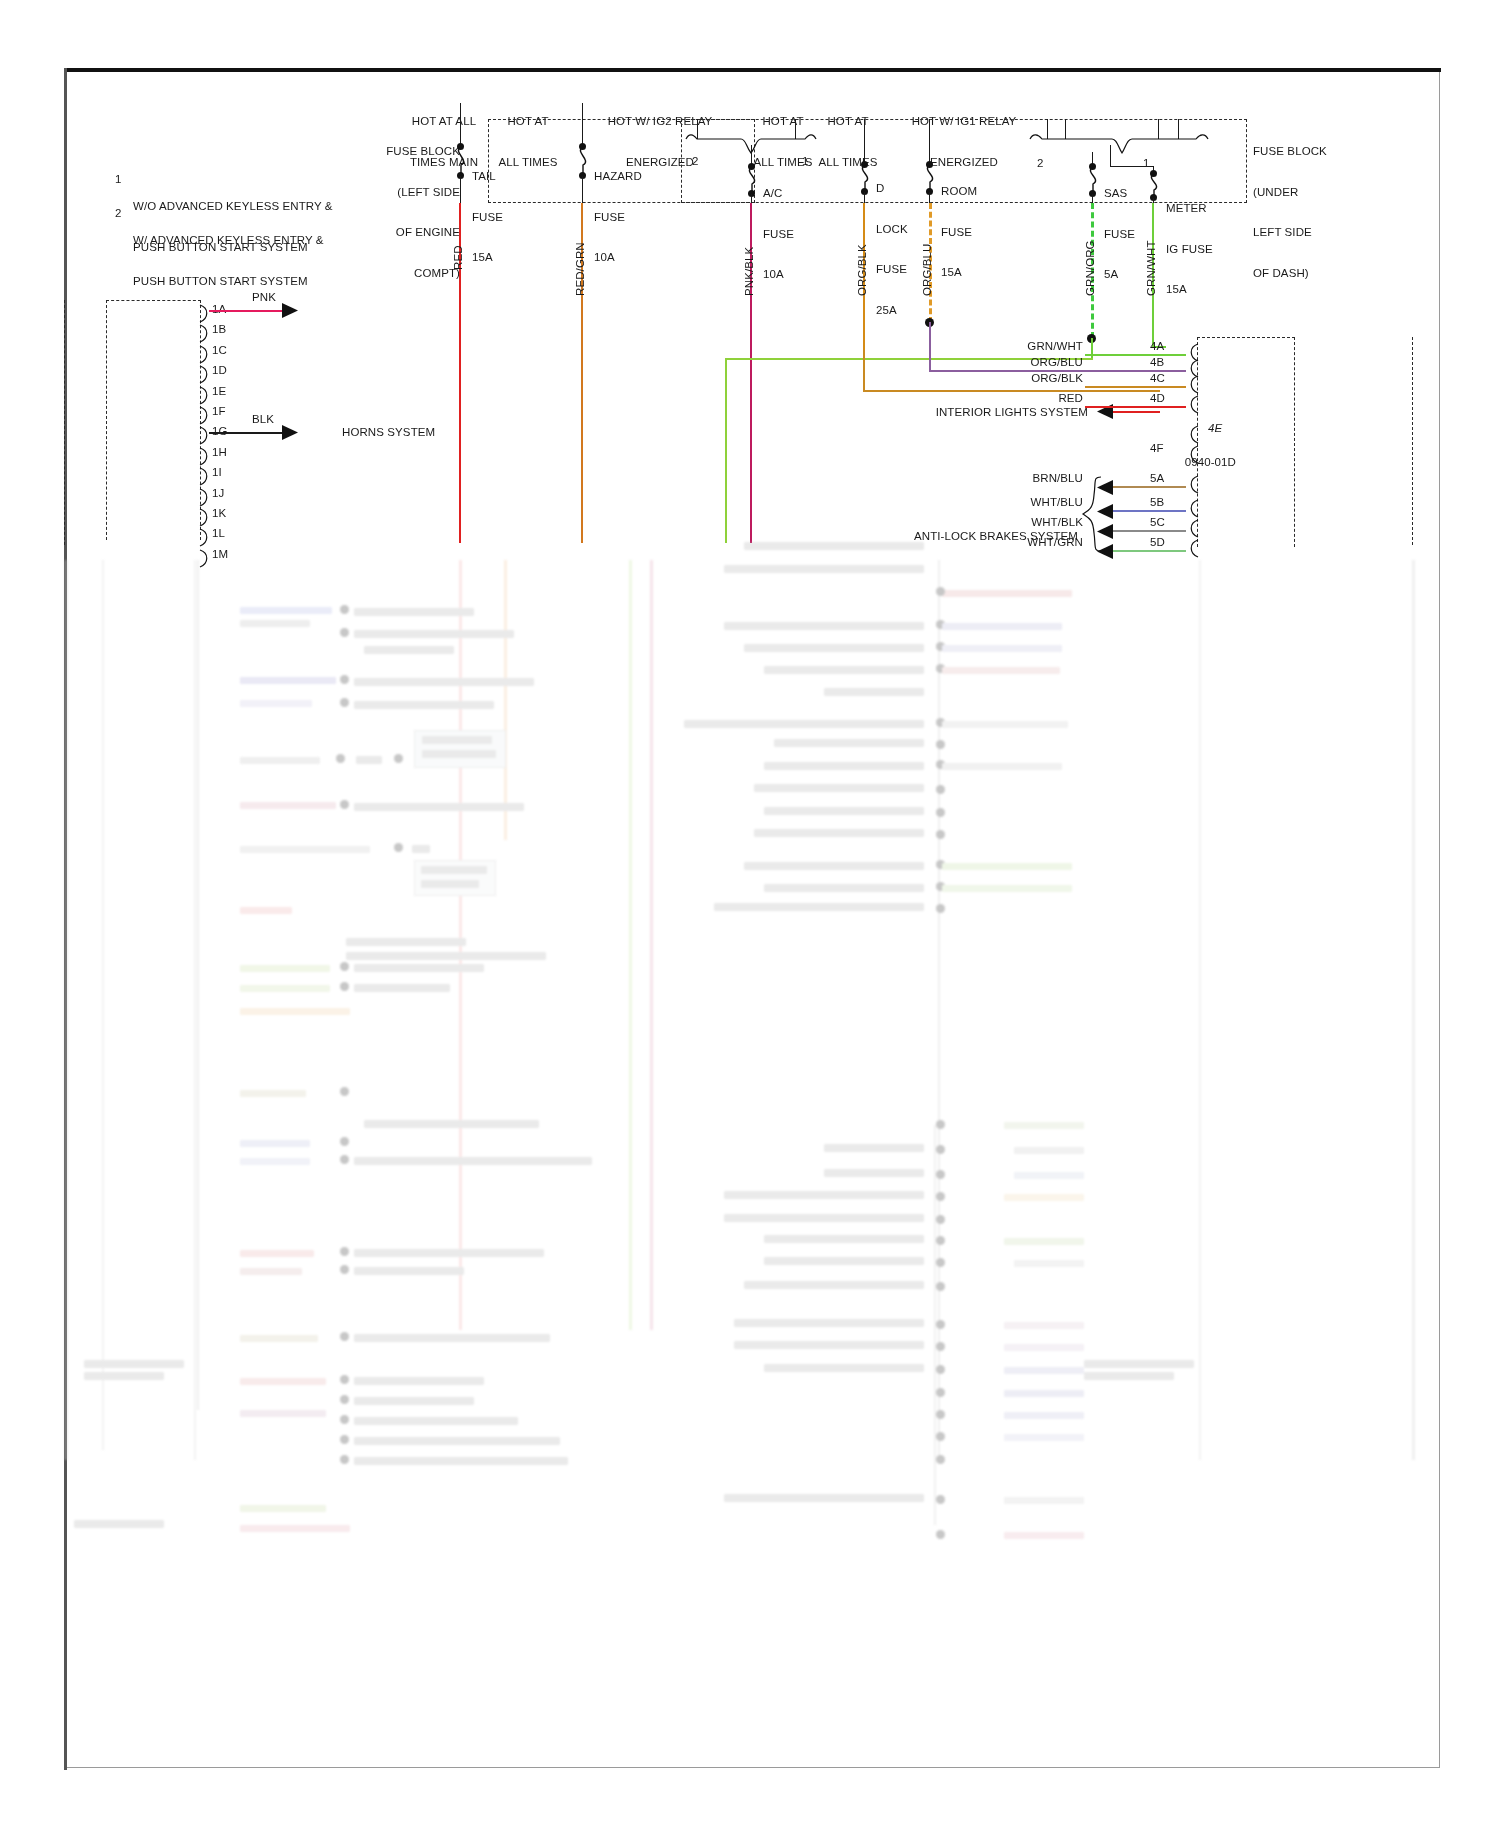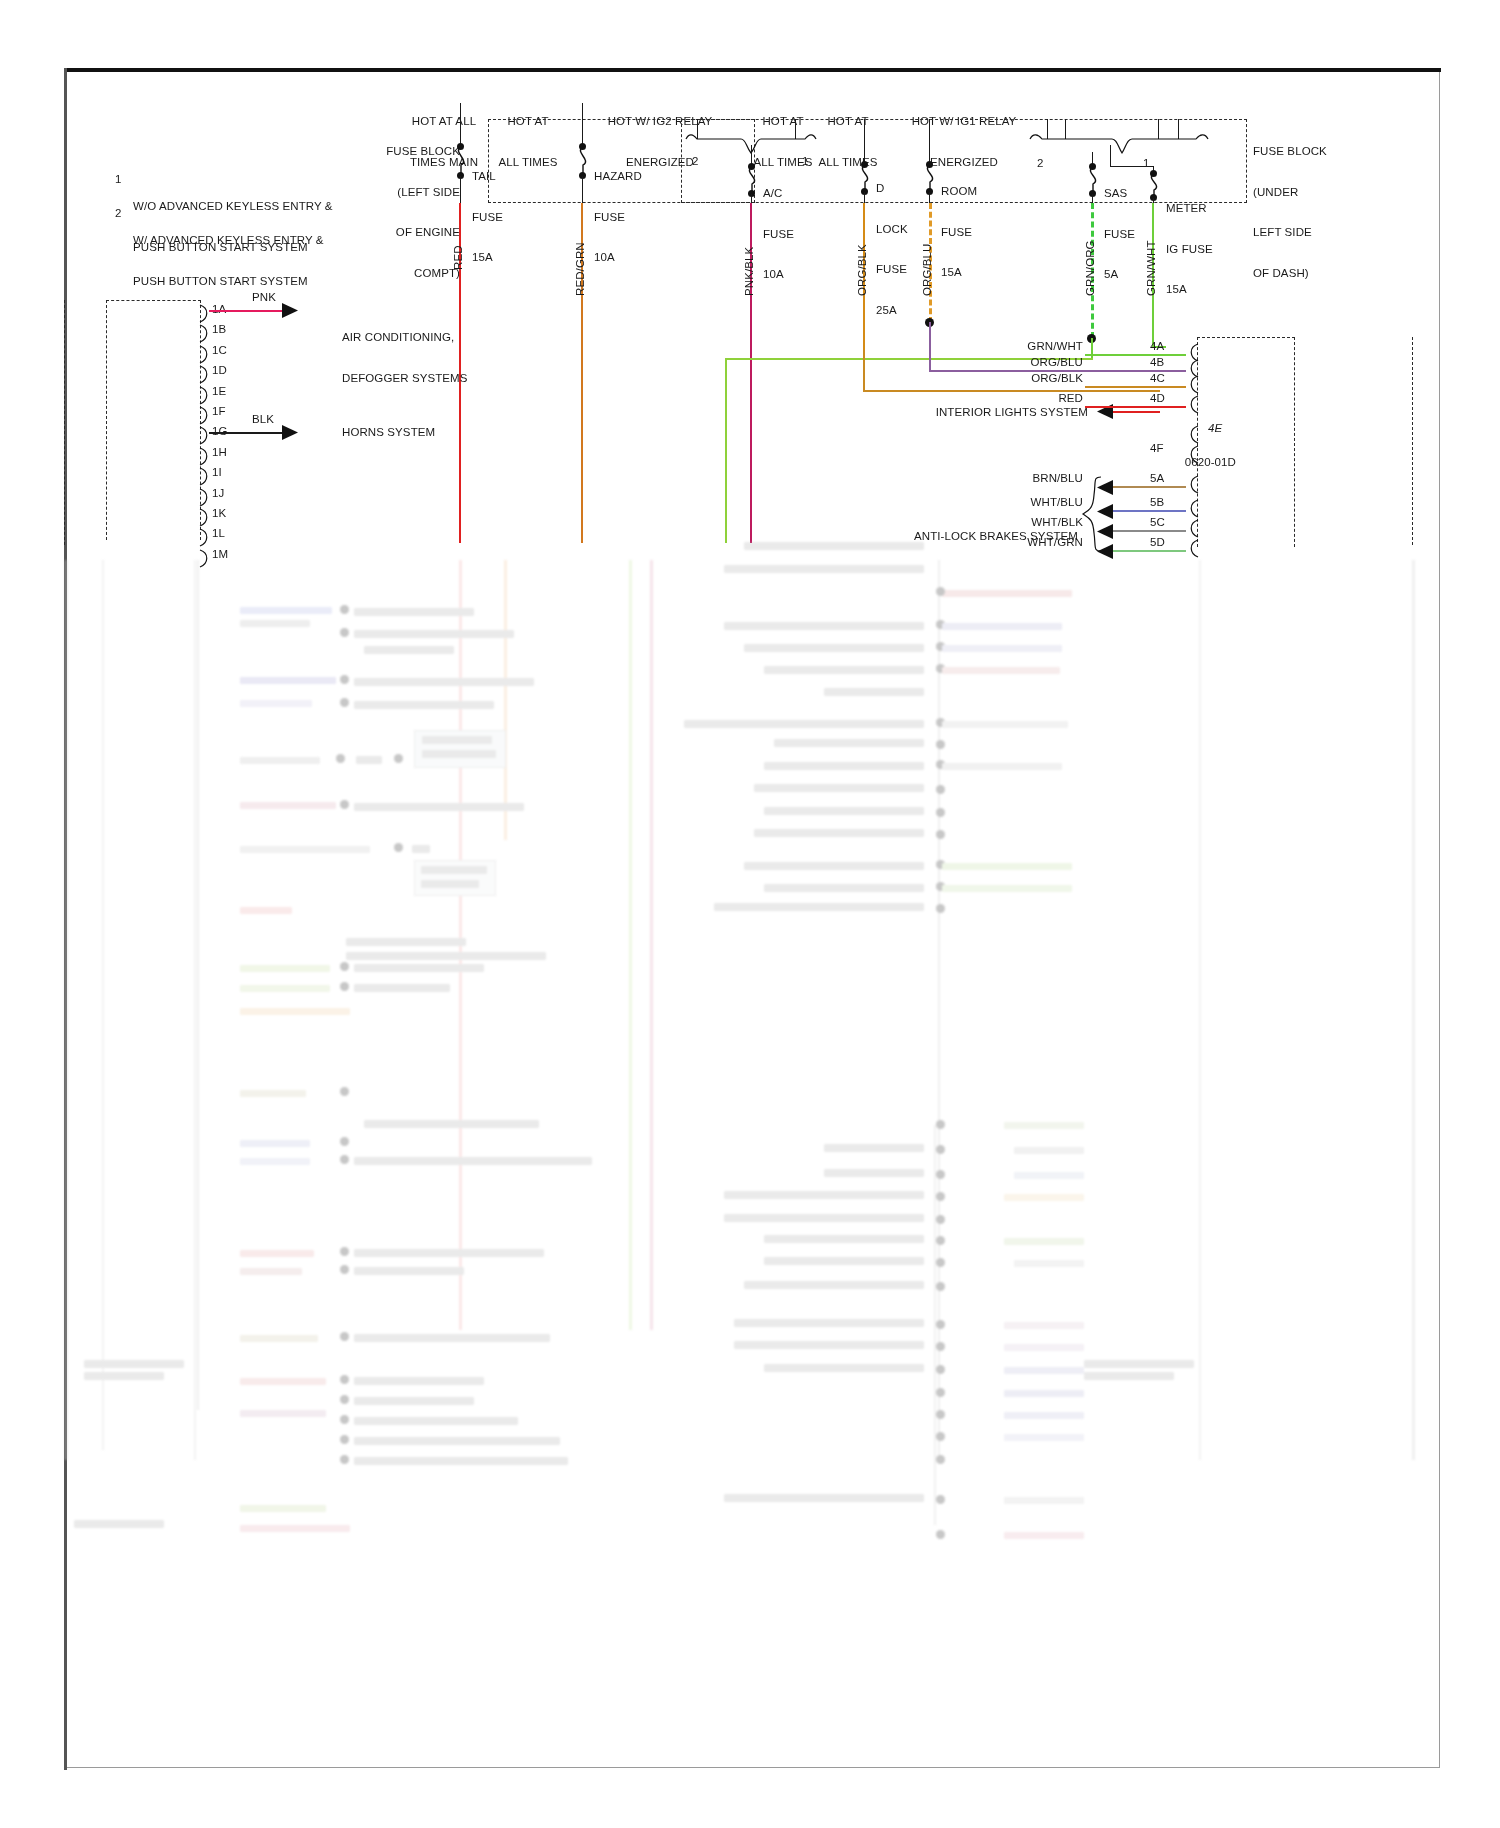--- a/index.html
+++ b/index.html
@@ -303,24 +303,20 @@
         <path d="M0 0 C9 3, 9 13, 0 17" fill="none" stroke="#111" stroke-width="1.2"></path>
       </svg>
       <div class="lbl" style="left: 212px; top: 547.8px;">1M</div>
     </div>
 
   <div class="w h" style="left:209px;top:310px;width:77px;background:#e51a5e;"></div>
   <div class="lbl" style="left:252px;top:291px;">PNK</div>
   <svg class="arrow" style="left:282px;top:303px;" width="16" height="15">
     <path d="M0 0 L16 7.5 L0 15 Z" fill="#111"></path>
   </svg>
-  <div class="lbl" style="left:342px;top:304px;">
-    <div>AIR CONDITIONING,</div>
-    <div>DEFOGGER SYSTEMS</div>
-  </div>
 
   <div class="w h" style="left:209px;top:432px;width:77px;background:#1a1a1a;"></div>
   <div class="lbl" style="left:252px;top:413px;">BLK</div>
   <svg class="arrow" style="left:282px;top:425px;" width="16" height="15">
     <path d="M0 0 L16 7.5 L0 15 Z" fill="#111"></path>
   </svg>
   <div class="lbl" style="left:342px;top:426px;">HORNS SYSTEM</div>
 
   <div class="w h" style="left:1152px;top:346px;width:14px;background:#6ecf3a;"></div>
 
@@ -413,21 +409,21 @@
         <path d="M12 0 C3 3, 3 13, 12 17" fill="none" stroke="#111" stroke-width="1.2"></path>
       </svg>
       <div class="lbl r" style="left: 960px; width: 123px; top: 536px;">WHT/GRN</div>
       <div class="lbl" style="left: 1150px; top: 536px;">5D</div>
       <div class="w h" style="left: 1111px; width: 75px; top: 550px; background: rgb(126, 200, 126);"></div>
       <svg width="16" height="15" class="arrow" style="left: 1097px; top: 544px;">
         <path d="M16 0 L0 7.5 L16 15 Z" fill="#111"></path>
       </svg>
     </div>
 
-  <div class="lbl r" style="left:1050px;top:456px;width:186px;">0620-01D</div>
+  <div class="lbl r" style="left:1050px;top:456px;width:186px;">0940-01D</div>
 
   <svg class="brace" style="left:1083px;top:477px;" width="18" height="74">
     <path d="M18 0 C10 0, 13 4, 11 18 C10 32, 6 33, 0 37 C6 41, 10 42, 11 56 C13 70, 10 74, 18 74" fill="none" stroke="#111" stroke-width="1.2"></path>
   </svg>
   <div class="lbl r" style="left:860px;top:530px;width:218px;">ANTI-LOCK BRAKES SYSTEM</div>
 
   <div id="faded">
 
     <div class="f" style="left:0px;top:0px;width:4px;height:900px;background:#cfcfcf;"></div>
     <div class="f" style="left:38px;top:0px;width:2px;height:890px;background:#d6d6d6;"></div>

